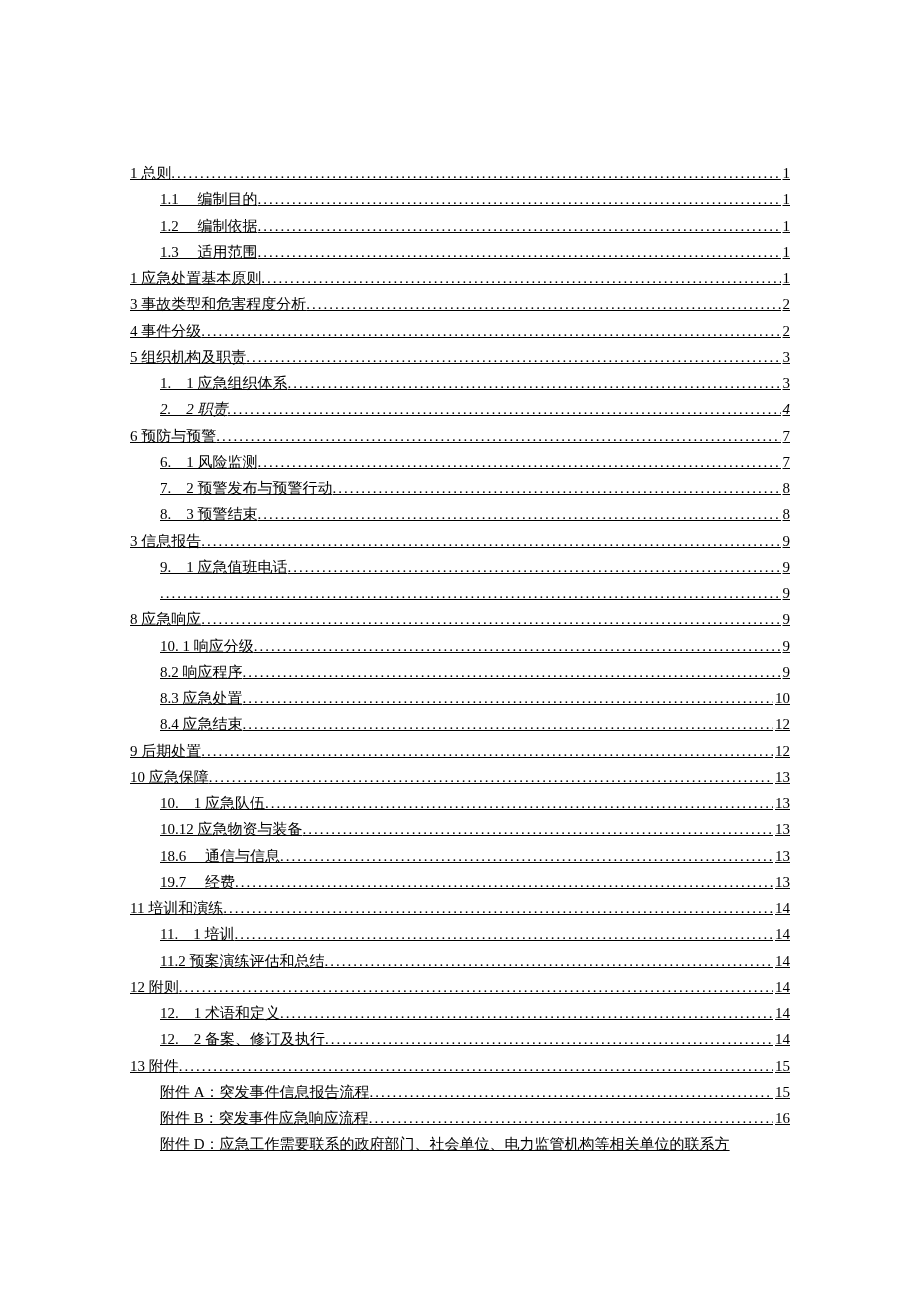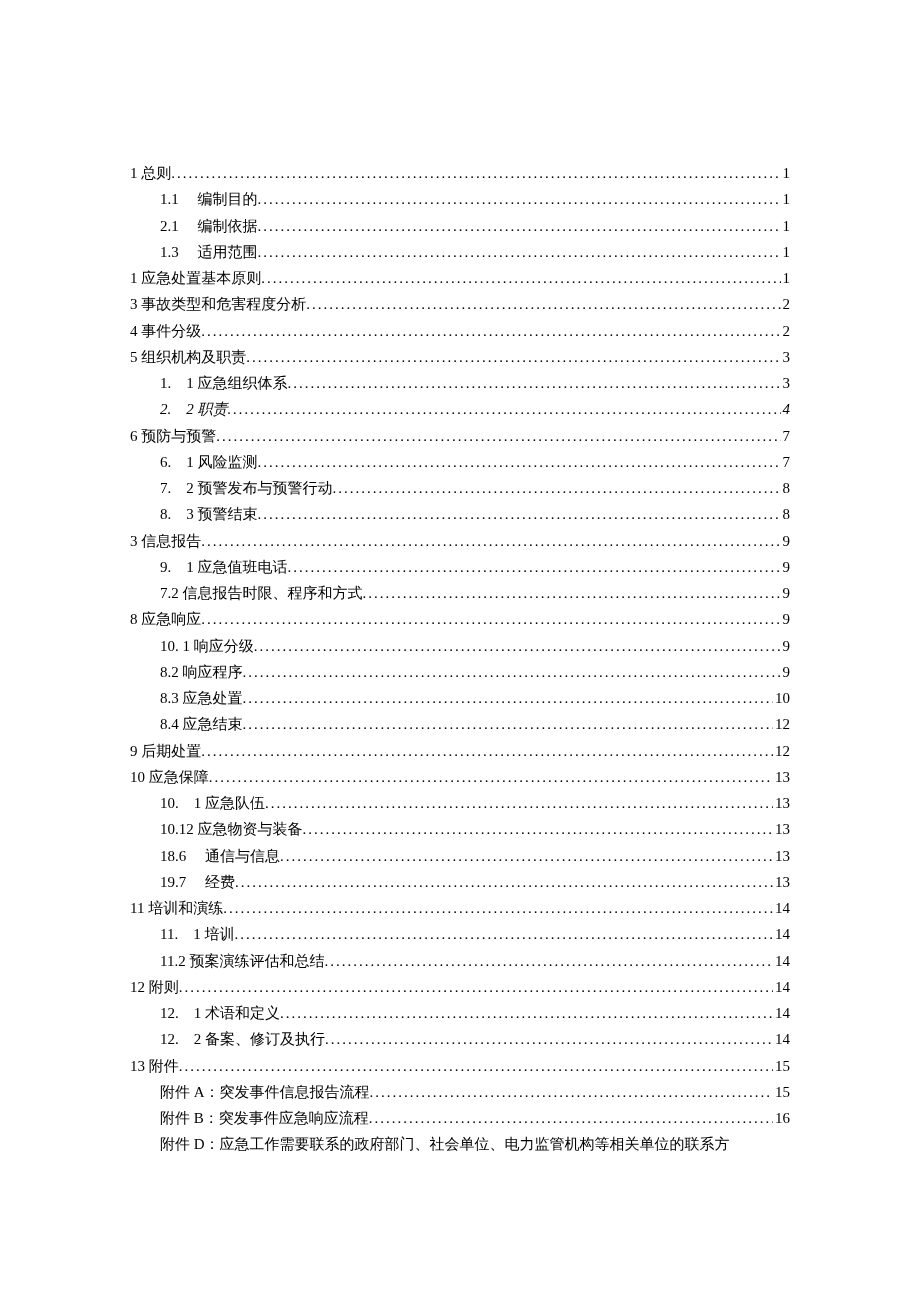--- a/index.html
+++ b/index.html
@@ -12,20 +12,21 @@
     width: 920px;
   }
   .page {
     padding: 160px 130px 80px 130px;
   }
   .toc-row {
     display: flex;
     align-items: flex-end;
     line-height: 1.75;
     white-space: nowrap;
+    text-decoration: underline;
   }
   .toc-row.level2 {
     padding-left: 30px;
   }
   .toc-label {
     flex: 0 0 auto;
   }
   .toc-dots {
     flex: 1 1 auto;
     overflow: hidden;
@@ -56,21 +57,21 @@
       <span class="toc-label">1 总则</span>
       <span class="toc-dots"></span>
       <span class="toc-page">1</span>
     </div>
     <div class="toc-row level2">
       <span class="toc-label">1.1 　编制目的</span>
       <span class="toc-dots"></span>
       <span class="toc-page">1</span>
     </div>
     <div class="toc-row level2">
-      <span class="toc-label">2.1 　编制依据</span>
+      <span class="toc-label">1.2 　编制依据</span>
       <span class="toc-dots"></span>
       <span class="toc-page">1</span>
     </div>
     <div class="toc-row level2">
       <span class="toc-label">1.3 　适用范围</span>
       <span class="toc-dots"></span>
       <span class="toc-page">1</span>
     </div>
     <div class="toc-row">
       <span class="toc-label">1 应急处置基本原则</span>
@@ -126,21 +127,20 @@
       <span class="toc-label">3 信息报告</span>
       <span class="toc-dots"></span>
       <span class="toc-page">9</span>
     </div>
     <div class="toc-row level2">
       <span class="toc-label">9.　1 应急值班电话 </span>
       <span class="toc-dots"></span>
       <span class="toc-page">9</span>
     </div>
     <div class="toc-row level2">
-      <span class="toc-label">7.2 信息报告时限、程序和方式 </span>
       <span class="toc-dots"></span>
       <span class="toc-page">9</span>
     </div>
     <div class="toc-row">
       <span class="toc-label">8 应急响应</span>
       <span class="toc-dots"></span>
       <span class="toc-page">9</span>
     </div>
     <div class="toc-row level2">
       <span class="toc-label">10. 1 响应分级 </span>

